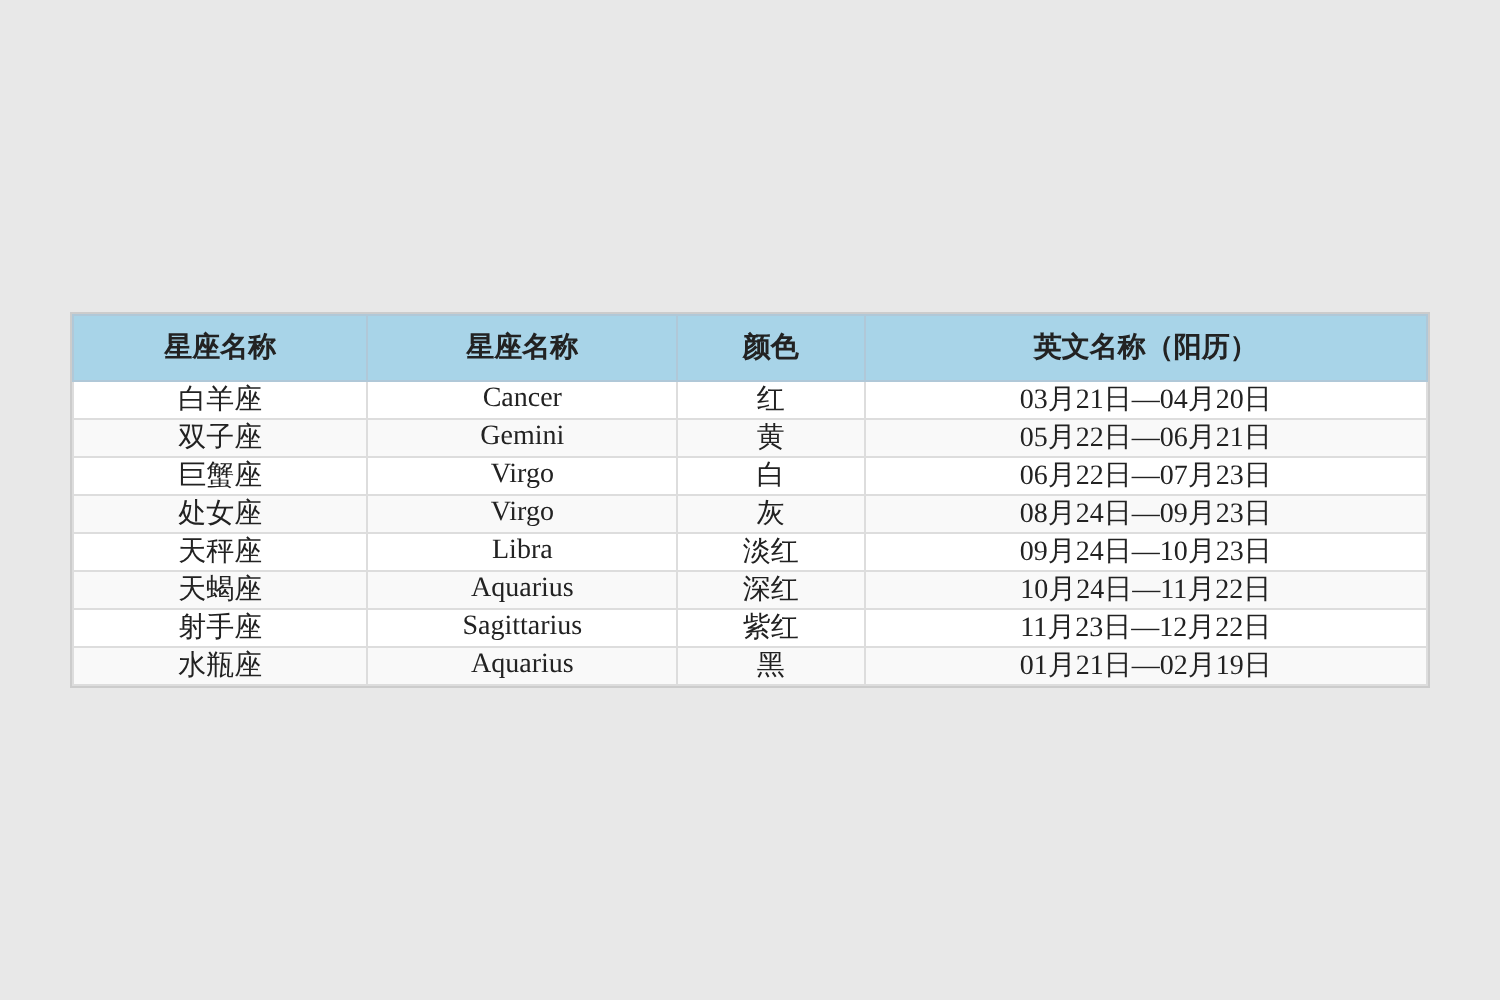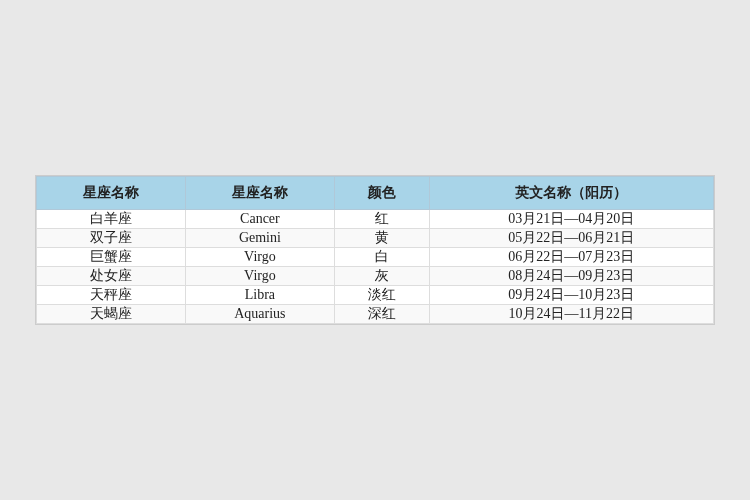--- a/index.html
+++ b/index.html
@@ -90,15 +90,27 @@
           <td>Libra</td>
           <td>淡红</td>
           <td>09月24日—10月23日</td>
         </tr>
         <tr>
           <td>天蝎座</td>
           <td>Aquarius</td>
           <td>深红</td>
           <td>10月24日—11月22日</td>
         </tr>
+        <tr>
+          <td>射手座</td>
+          <td>Sagittarius</td>
+          <td>紫红</td>
+          <td>11月23日—12月22日</td>
+        </tr>
+        <tr>
+          <td>水瓶座</td>
+          <td>Aquarius</td>
+          <td>黑</td>
+          <td>01月21日—02月19日</td>
+        </tr>
       </tbody>
   </table>
 </div>
 
 </body></html>

